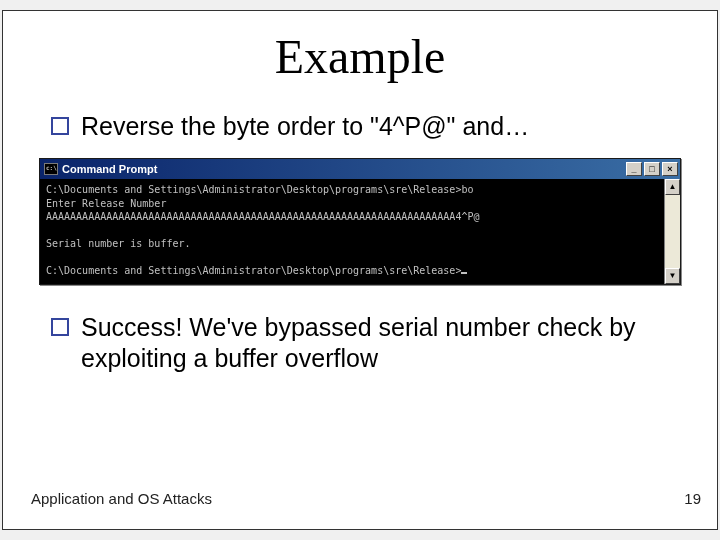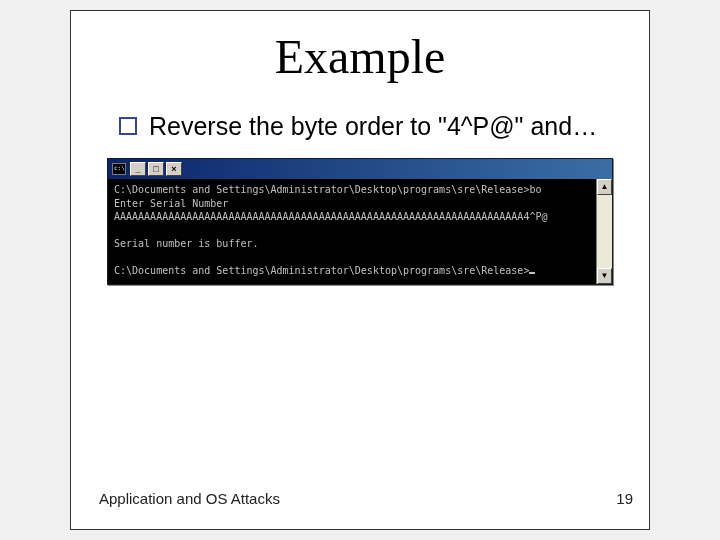--- a/index.html
+++ b/index.html
@@ -7,21 +7,21 @@
     background: #f0f0f0;
     width: 720px;
     height: 540px;
     font-family: "Comic Sans MS", cursive, sans-serif;
     display: flex;
     align-items: center;
     justify-content: center;
   }
   .slide {
     background: #fff;
-    width: 580px;
+    width: 716px;
     height: 520px;
     border: 1px solid #333;
     position: relative;
     padding: 12px 18px 18px 18px;
   }
   .title {
     font-family: "Times New Roman", serif;
     font-size: 48px;
     text-align: center;
     color: #000;
@@ -155,42 +155,47 @@
   <h1 class="title">Example</h1>
 
   <div class="bullet-row">
     <span class="bullet-icon"></span>
     <span class="bullet-text">Reverse the byte order to "4^P@" and…</span>
   </div>
 
   <div class="cmdwin">
     <div class="titlebar">
       <span class="cmd-icon"></span>
+      <span class="title-text">Command Prompt</span>
       <div class="winbtns">
         <div class="winbtn">_</div>
         <div class="winbtn">□</div>
         <div class="winbtn">×</div>
       </div>
     </div>
     <div class="terminal-wrap">
       <div class="terminal"><span>C:\Documents and Settings\Administrator\Desktop\programs\sre\Release&gt;bo</span>
-<span>Enter Serial Number</span>
+<span>Enter Release Number</span>
 <span>AAAAAAAAAAAAAAAAAAAAAAAAAAAAAAAAAAAAAAAAAAAAAAAAAAAAAAAAAAAAAAAAAAAA4^P@</span>
 
 <span>Serial number is buffer.</span>
 
 <span>C:\Documents and Settings\Administrator\Desktop\programs\sre\Release&gt;</span><span class="cursor"></span></div>
       <div class="scrollbar">
         <div class="scrollbtn">▲</div>
         <div class="scrolltrack"></div>
         <div class="scrollbtn">▼</div>
       </div>
     </div>
   </div>
 
+  <div class="bullet-row wide">
+    <span class="bullet-icon"></span>
+    <span class="bullet-text">Success! We've bypassed serial number check by exploiting a buffer overflow</span>
+  </div>
 
 
   <div class="footer">
     <span>Application and OS Attacks</span>
     <span>19</span>
   </div>
 
 </div>
 
 </body></html>

